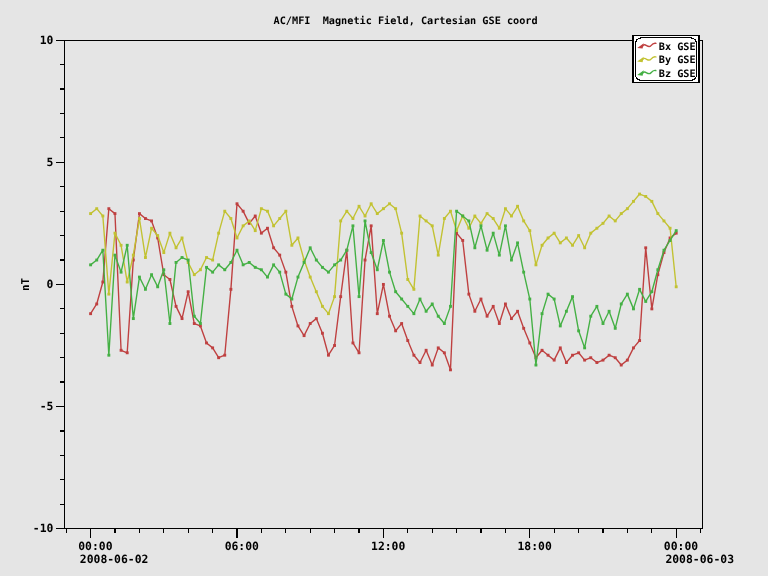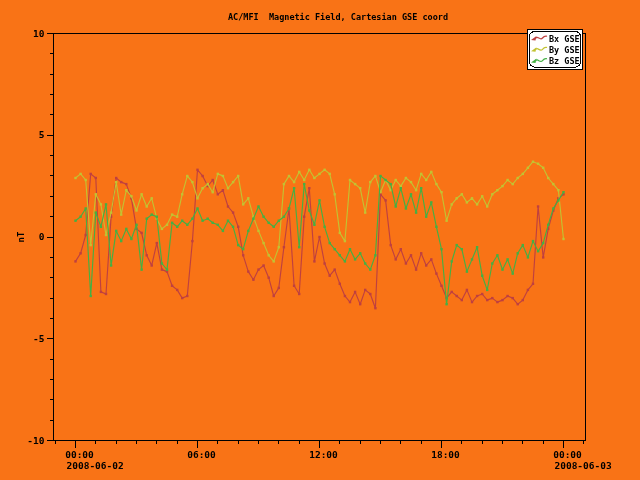--- a/index.html
+++ b/index.html
@@ -1,16 +1,16 @@
 <!DOCTYPE html>
 <html><head>
 <meta charset="utf-8">
 <style>
   html,body{margin:0;padding:0;background:#ffffff;}
-  .stage{position:relative;width:640px;height:480px;background:#f97316;overflow:hidden;
+  .stage{position:relative;width:640px;height:480px;background:#e5e5e5;overflow:hidden;
          font-family:"DejaVu Sans Mono", monospace;}
   svg text{font-family:"DejaVu Sans Mono", monospace;font-weight:bold;fill:#000;}
   svg{shape-rendering:crispEdges;}
   svg .smooth{shape-rendering:auto;}
 </style>
 </head>
 <body>
 
 <div class="stage">
   <svg id="chart" width="640" height="480" viewBox="0 0 640 480">

